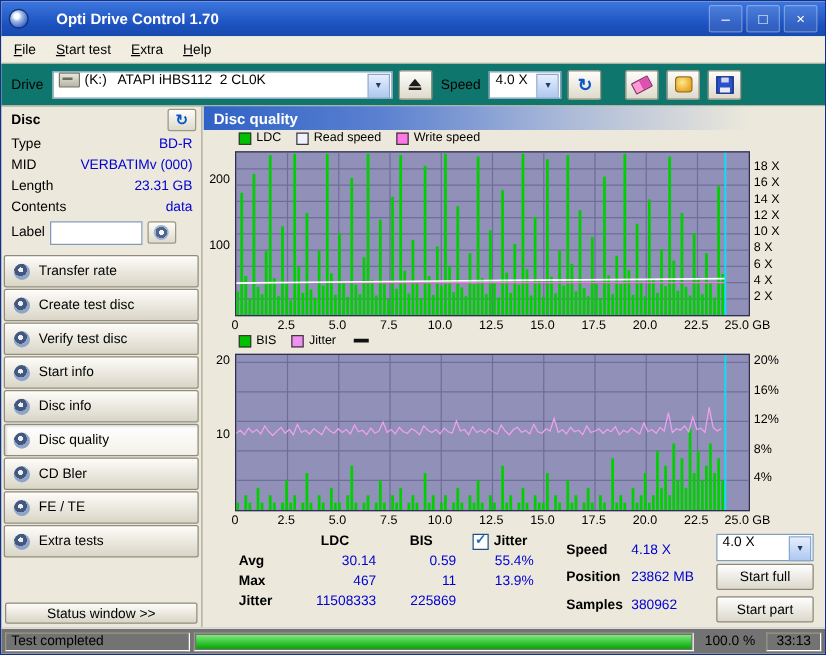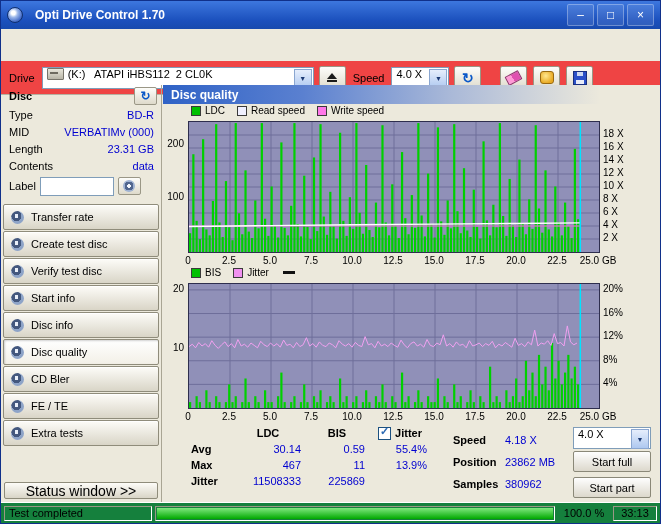--- a/index.html
+++ b/index.html
@@ -1,28 +1,28 @@
 <!DOCTYPE html>
 <html><head>
 <meta charset="utf-8">
 <style>
   html,body{margin:0;padding:0;background:#6a6a6a;}
   .window{position:relative;width:661px;height:524px;background:#ece9dc;font-family:"Liberation Sans",sans-serif;font-size:11px;color:#000;border:1px solid #10308a;box-sizing:border-box;overflow:hidden;}
   
-  .titlebar{position:absolute;left:0;top:0;right:0;height:28px;background:linear-gradient(180deg,#3d77de,#1b50bd 70%,#174aae);display:flex;align-items:center;padding:0 6px;gap:12px;color:#fff;}
+  .titlebar{position:absolute;left:0;top:0;right:0;height:28px;background:linear-gradient(180deg,#3d77de,#1b50bd 70%,#174aae);display:flex;align-items:center;padding:0 6px;gap:22px;color:#fff;}
   .app-icon{width:14px;height:14px;border-radius:50%;background:radial-gradient(circle at 38% 35%,#ffffff 0 2px,#9db8ea 35%,#3a63c4 75%);border:1px solid #11306e;}
   .title-text{font-size:12px;font-weight:bold;}
   .titlebar-buttons{margin-left:auto;display:flex;gap:3px;}
   .tb-btn{width:25px;height:20px;display:flex;align-items:center;justify-content:center;font-size:12px;color:#fff;background:rgba(255,255,255,0.10);border:1px solid rgba(255,255,255,0.30);border-radius:2px;}
   
   .menubar{position:absolute;left:0;top:28px;right:0;height:21px;background:#f1eee1;border-bottom:1px solid #c9c5b4;display:flex;align-items:center;padding-left:2px;}
   .menu-item{display:inline-block;padding:2px 8px;font-size:11px;}
   .menu-item::first-letter{text-decoration:underline;}
   
-  .toolbar{position:absolute;left:0;top:60px;right:0;height:33px;background:#ef4444;border-bottom:1px solid #b6b2a2;display:flex;align-items:center;padding:0 6px;gap:5px;}
+  .toolbar{position:absolute;left:0;top:50px;right:0;height:33px;background:#0f766e;border-bottom:1px solid #b6b2a2;display:flex;align-items:center;padding:0 6px;gap:5px;}
   .tlabel{font-size:11px;padding:0 2px;}
   .combo{height:22px;background:#fff;border:1px solid #7f9db9;display:flex;align-items:flex-start;box-sizing:border-box;}
   .combo-text{flex:1;padding:0 4px;white-space:pre;overflow:hidden;font-size:11px;}
   .combo-arrow{width:16px;height:18px;margin:1px;background:linear-gradient(180deg,#e6eefc,#aec8f0);border:1px solid #8aa6d0;display:flex;align-items:center;justify-content:center;font-size:7px;color:#1c3a74;}
   .drive-combo{width:272px;}
   .speed-combo{width:58px;}
   .drive-icon{width:15px;height:10px;margin-left:4px;background:linear-gradient(180deg,#e8e6da,#b9b6a8);border:1px solid #77746a;border-radius:1px;position:relative;}
   .drive-icon::after{content:"";position:absolute;left:2px;top:3px;width:8px;height:2px;background:#6e6b60;}
   .tool-btn{height:24px;min-width:27px;background:linear-gradient(180deg,#fdfdfa,#dedacb);border:1px solid #9a9786;border-radius:2px;display:flex;align-items:center;justify-content:center;box-sizing:border-box;}
   .eject-wrap{display:flex;flex-direction:column;align-items:center;}
@@ -44,21 +44,21 @@
   .info-label{font-size:11px;}
   .info-value{font-size:11px;color:#0000d0;}
   .label-row{height:24px;display:flex;align-items:center;gap:4px;padding:0 4px 0 8px;}
   .label-input{width:68px;height:17px;border:1px solid #7f9db9;background:#fff;font-family:"Liberation Sans",sans-serif;font-size:11px;padding:0 2px;}
   .cd-glyph{width:12px;height:12px;border-radius:50%;background:radial-gradient(circle at 50% 50%,#f4f7fc 0 2px,#51668e 2px 4.5px,#9fb2d2 4.5px 6px);}
   .sidebar{margin-top:6px;}
   .side-btn{height:26px;margin:1px 2px;background:linear-gradient(180deg,#fdfcf8,#d9d5c7);border:1px solid #8f8c7b;border-radius:2px;display:flex;align-items:center;gap:7px;padding:0 7px;box-sizing:border-box;box-shadow:inset 0 1px 0 #fff;}
   .side-btn.active{background:linear-gradient(180deg,#ffffff,#f3f0e7);box-shadow:inset 1px 1px 2px rgba(0,0,0,0.18);}
   .side-label{font-size:11px;}
   .disc-icon{width:13px;height:13px;border-radius:50%;background:radial-gradient(circle at 42% 38%,#e9eff9 0 2px,#44587e 2px 5px,#8ea4c8 5px 6.5px);flex:0 0 13px;}
-  .status-window-btn{position:absolute;left:3px;bottom:3px;width:154px;height:17px;background:linear-gradient(180deg,#fdfcf8,#d9d5c7);border:1px solid #8f8c7b;border-radius:2px;display:flex;align-items:center;justify-content:center;font-size:14px;box-sizing:border-box;}
+  .status-window-btn{position:absolute;left:3px;bottom:3px;width:154px;height:17px;background:linear-gradient(180deg,#fdfcf8,#d9d5c7);border:1px solid #8f8c7b;border-radius:2px;display:flex;align-items:center;justify-content:center;font-size:11px;box-sizing:border-box;}
   
   .main{position:absolute;left:162px;top:84px;right:0;bottom:21px;}
   .main-header{position:absolute;left:0;top:0;right:0;height:19px;background:linear-gradient(90deg,#2f62c6 0%,#5a80d0 28%,#aab9d8 58%,#ece9dc 88%);color:#fff;font-weight:bold;font-size:12px;display:flex;align-items:center;padding-left:8px;}
   .legend{position:absolute;display:flex;align-items:center;gap:12px;font-size:10px;}
   .legend-item{display:flex;align-items:center;gap:4px;}
   .swatch{width:8px;height:8px;border:1px solid #3a3a3a;display:inline-block;}
   .legend-dash{width:12px;height:3px;background:#111;margin-left:2px;}
   .plot{position:absolute;background:#9090b8;border:1px solid #2e2e4e;box-sizing:content-box;}
   .plot svg{display:block;}
   .ylab{position:absolute;font-size:10px;color:#000;}
@@ -72,21 +72,21 @@
   .st-jitter-head{display:flex;align-items:center;justify-content:center;gap:4px;font-weight:bold;}
   .checkbox{width:11px;height:11px;background:#fff;border:1px solid #1c5180;position:relative;display:inline-block;}
   .checkbox.checked::after{content:"\2713";position:absolute;left:1px;top:-3px;font-size:11px;color:#2d6bb4;font-weight:bold;}
   .stats-info{position:absolute;left:290px;top:344px;font-size:11px;}
   .si-row{height:22px;display:flex;align-items:center;}
   .si-label{width:52px;font-weight:bold;}
   .si-value{color:#0000d0;}
   .ctrl-combo{position:absolute;left:410px;top:342px;width:78px;}
   .push-btn{position:absolute;left:410px;width:78px;height:21px;background:linear-gradient(180deg,#fefefe,#dcd8cc);border:1px solid #8a8878;border-radius:2px;font-family:"Liberation Sans",sans-serif;font-size:11px;display:flex;align-items:center;justify-content:center;box-sizing:border-box;}
   
-  .statusbar{position:absolute;left:0;right:0;bottom:0;height:21px;background:#15803d;border-top:1px solid #fff;display:flex;align-items:center;gap:3px;padding:2px 3px;box-sizing:border-box;}
+  .statusbar{position:absolute;left:0;right:0;bottom:0;height:21px;background:#737373;border-top:1px solid #fff;display:flex;align-items:center;gap:3px;padding:2px 3px;box-sizing:border-box;}
   .sb-cell{height:15px;border:1px solid;border-color:#9a9786 #fff #fff #9a9786;display:flex;align-items:center;box-sizing:border-box;}
   .sb-status{width:148px;padding-left:4px;font-size:11px;}
   .sb-progress{flex:1;padding:1px;}
   .progress-fill{height:100%;background:linear-gradient(180deg,#7fe87f,#00a800);}
   .sb-pct{width:52px;justify-content:center;border:none;font-size:11px;display:flex;align-items:center;}
   .sb-time{width:44px;justify-content:center;font-size:11px;}
 </style>
 </head>
 <body>
 
@@ -95,20 +95,26 @@
   <div class="titlebar">
     <span class="app-icon"></span>
     <span class="title-text">Opti Drive Control 1.70</span>
     <span class="titlebar-buttons">
       <span class="tb-btn">–</span>
       <span class="tb-btn">□</span>
       <span class="tb-btn">×</span>
     </span>
   </div>
 
+  <div class="menubar" id="menubar">
+      <span class="menu-item">File</span>
+      <span class="menu-item">Start test</span>
+      <span class="menu-item">Extra</span>
+      <span class="menu-item">Help</span>
+    </div>
 
   <div class="toolbar">
     <span class="tlabel">Drive</span>
     <span class="combo drive-combo">
       <span class="drive-icon"></span>
       <span class="combo-text">(K:)   ATAPI iHBS112  2 CL0K</span>
       <span class="combo-arrow">▼</span>
     </span>
     <span class="tool-btn">
       <span class="eject-wrap">

